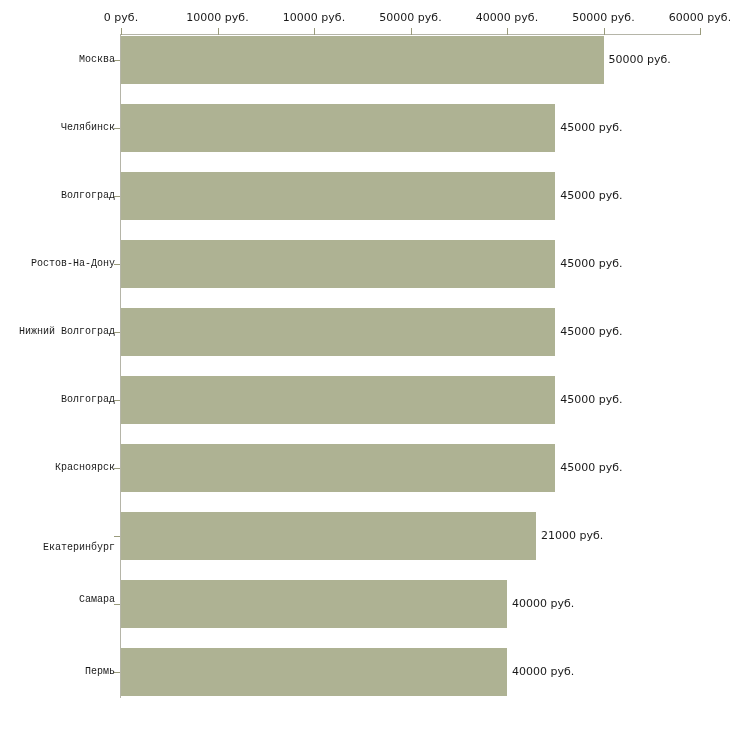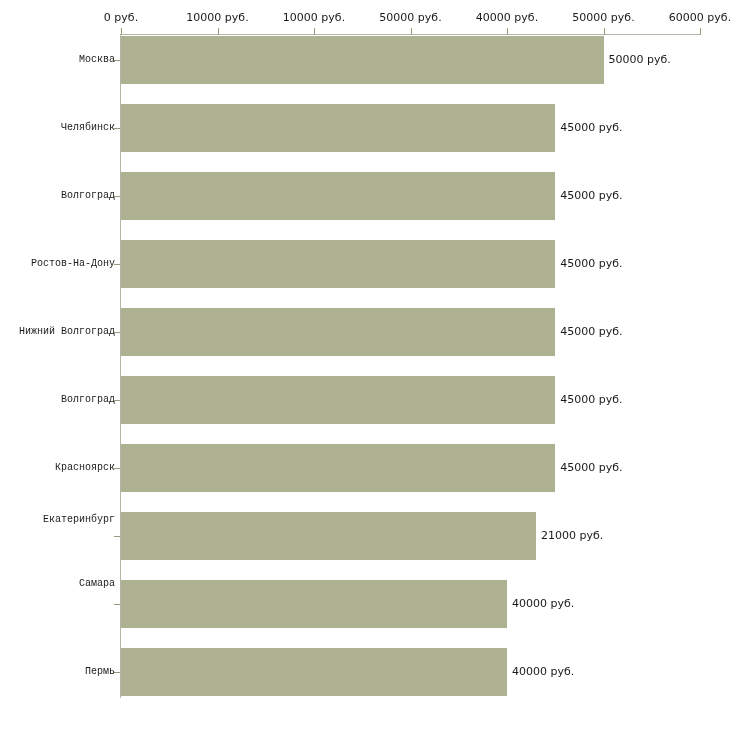--- a/index.html
+++ b/index.html
@@ -142,22 +142,22 @@
         <div class="y-tick" style="top: 672px;"></div>
       </div>
     <div id="y-tick-labels">
         <div class="y-tick-label" style="top: 60px;">Москва</div>
         <div class="y-tick-label" style="top: 128px;">Челябинск</div>
         <div class="y-tick-label" style="top: 196px;">Волгоград</div>
         <div class="y-tick-label" style="top: 264px;">Ростов-На-Дону</div>
         <div class="y-tick-label" style="top: 332px;">Нижний Волгоград</div>
         <div class="y-tick-label" style="top: 400px;">Волгоград</div>
         <div class="y-tick-label" style="top: 468px;">Красноярск</div>
-        <div class="y-tick-label" style="top: 520px; margin-left: 34px;">Екатеринбург</div>
-        <div class="y-tick-label" style="top: 584px;">Самара</div>
+        <div class="y-tick-label" style="top: 548px; margin-left: 34px;">Екатеринбург</div>
+        <div class="y-tick-label" style="top: 600px;">Самара</div>
         <div class="y-tick-label" style="top: 672px;">Пермь</div>
       </div>
 
     <div id="bars">
         <div class="bar" title="Москва: 50000 руб." style="top: 36px; width: 482.5px; height: 48px; background: rgb(174, 178, 147);"></div>
         <div class="bar" title="Челябинск: 45000 руб." style="top: 104px; width: 434.25px; height: 48px; background: rgb(174, 178, 147);"></div>
         <div class="bar" title="Волгоград: 45000 руб." style="top: 172px; width: 434.25px; height: 48px; background: rgb(174, 178, 147);"></div>
         <div class="bar" title="Ростов-На-Дону: 45000 руб." style="top: 240px; width: 434.25px; height: 48px; background: rgb(174, 178, 147);"></div>
         <div class="bar" title="Нижний Новгород: 45000 руб." style="top: 308px; width: 434.25px; height: 48px; background: rgb(174, 178, 147);"></div>
         <div class="bar" title="Красноярск: 45000 руб." style="top: 376px; width: 434.25px; height: 48px; background: rgb(174, 178, 147);"></div>

